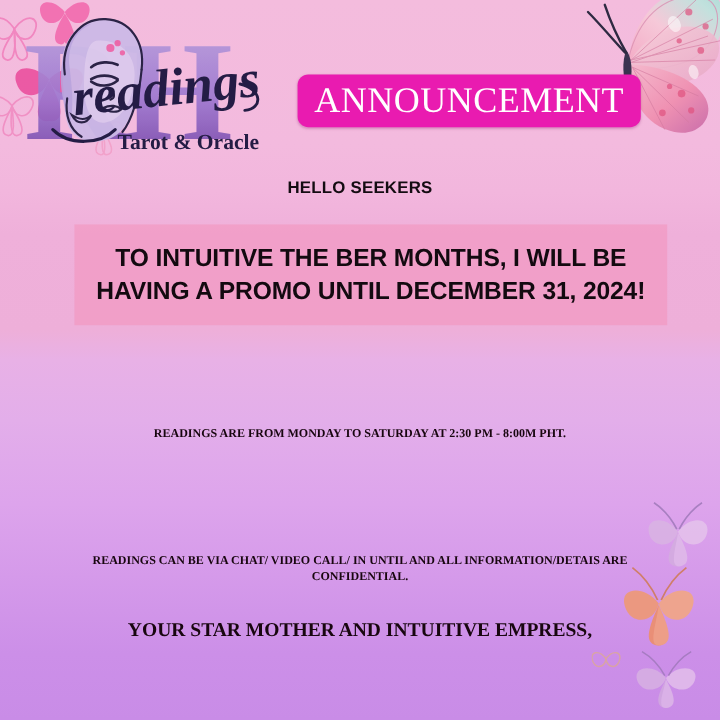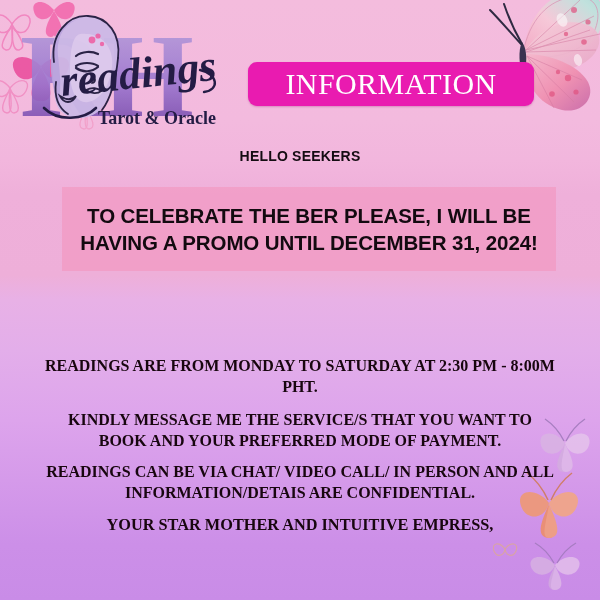--- a/index.html
+++ b/index.html
@@ -63,21 +63,21 @@
   }
   
   #policy{
     position:absolute;left:50px;top:294px;width:500px;text-align:center;
     font-family:"Liberation Sans", sans-serif;
     font-weight:bold;font-size:15.2px;line-height:1.37;color:#17060f;
   }
   .para{
     position:absolute;left:45px;width:510px;text-align:center;
     font-family:"Liberation Serif", serif;
-    font-weight:bold;font-size:16px;line-height:1.32;color:#18060f;
+    font-weight:bold;font-size:10px;line-height:1.32;color:#18060f;
   }
   #para-schedule{top:355px;}
   #para-booking{top:409px;}
   #para-channels{top:461px;}
   #signature{
     position:absolute;left:45px;top:514px;width:510px;text-align:center;
     font-family:"Liberation Serif", serif;
     font-weight:bold;font-size:16.3px;line-height:1.32;color:#18060f;
   }
 </style>
@@ -258,34 +258,33 @@
 
     <g>
       <text x="48" y="92" font-family="'Liberation Serif', serif" font-style="italic" font-size="44" font-weight="bold" fill="#241c45" transform="rotate(-6 48 92)">readings</text>
       <path d="M30 104 C44 118,70 116,82 104" stroke="#241c45" stroke-width="2.6" fill="none" stroke-linecap="round"></path>
       <path d="M186 66 C204 70,206 86,190 88" stroke="#241c45" stroke-width="2.4" fill="none" stroke-linecap="round"></path>
     </g>
     <text x="84" y="120" font-family="'Liberation Serif', serif" font-size="18" font-weight="bold" fill="#241c45">Tarot &amp; Oracle</text>
   </svg>
 
   <div id="announcement-badge">
-    <span>INFORMATION</span>
+    <span>ANNOUNCEMENT</span>
   </div>
 
   <div id="hello-seekers">HELLO SEEKERS</div>
 
   <div id="promo-band">
     <div id="promo-text">
-      <div>TO CELEBRATE THE BER PLEASE,  I WILL BE</div>
+      <div>TO INTUITIVE THE BER MONTHS,  I WILL BE</div>
       <div>HAVING A PROMO UNTIL DECEMBER 31, 2024!</div>
     </div>
   </div>
 
 
   <div class="para" id="para-schedule">READINGS ARE FROM MONDAY TO SATURDAY AT 2:30 PM - 8:00M PHT.</div>
-  <div class="para" id="para-booking">KINDLY MESSAGE ME THE SERVICE/S THAT YOU WANT TO BOOK AND YOUR PREFERRED MODE OF PAYMENT.</div>
-  <div class="para" id="para-channels">READINGS CAN BE VIA CHAT/ VIDEO CALL/ IN PERSON AND ALL INFORMATION/DETAIS ARE CONFIDENTIAL.</div>
+  <div class="para" id="para-channels">READINGS CAN BE VIA CHAT/ VIDEO CALL/ IN UNTIL AND ALL INFORMATION/DETAIS ARE CONFIDENTIAL.</div>
 
   <div id="signature">
     <div>YOUR STAR MOTHER AND INTUITIVE EMPRESS,</div>
   </div>
 
 </div>
 
 </body></html>

